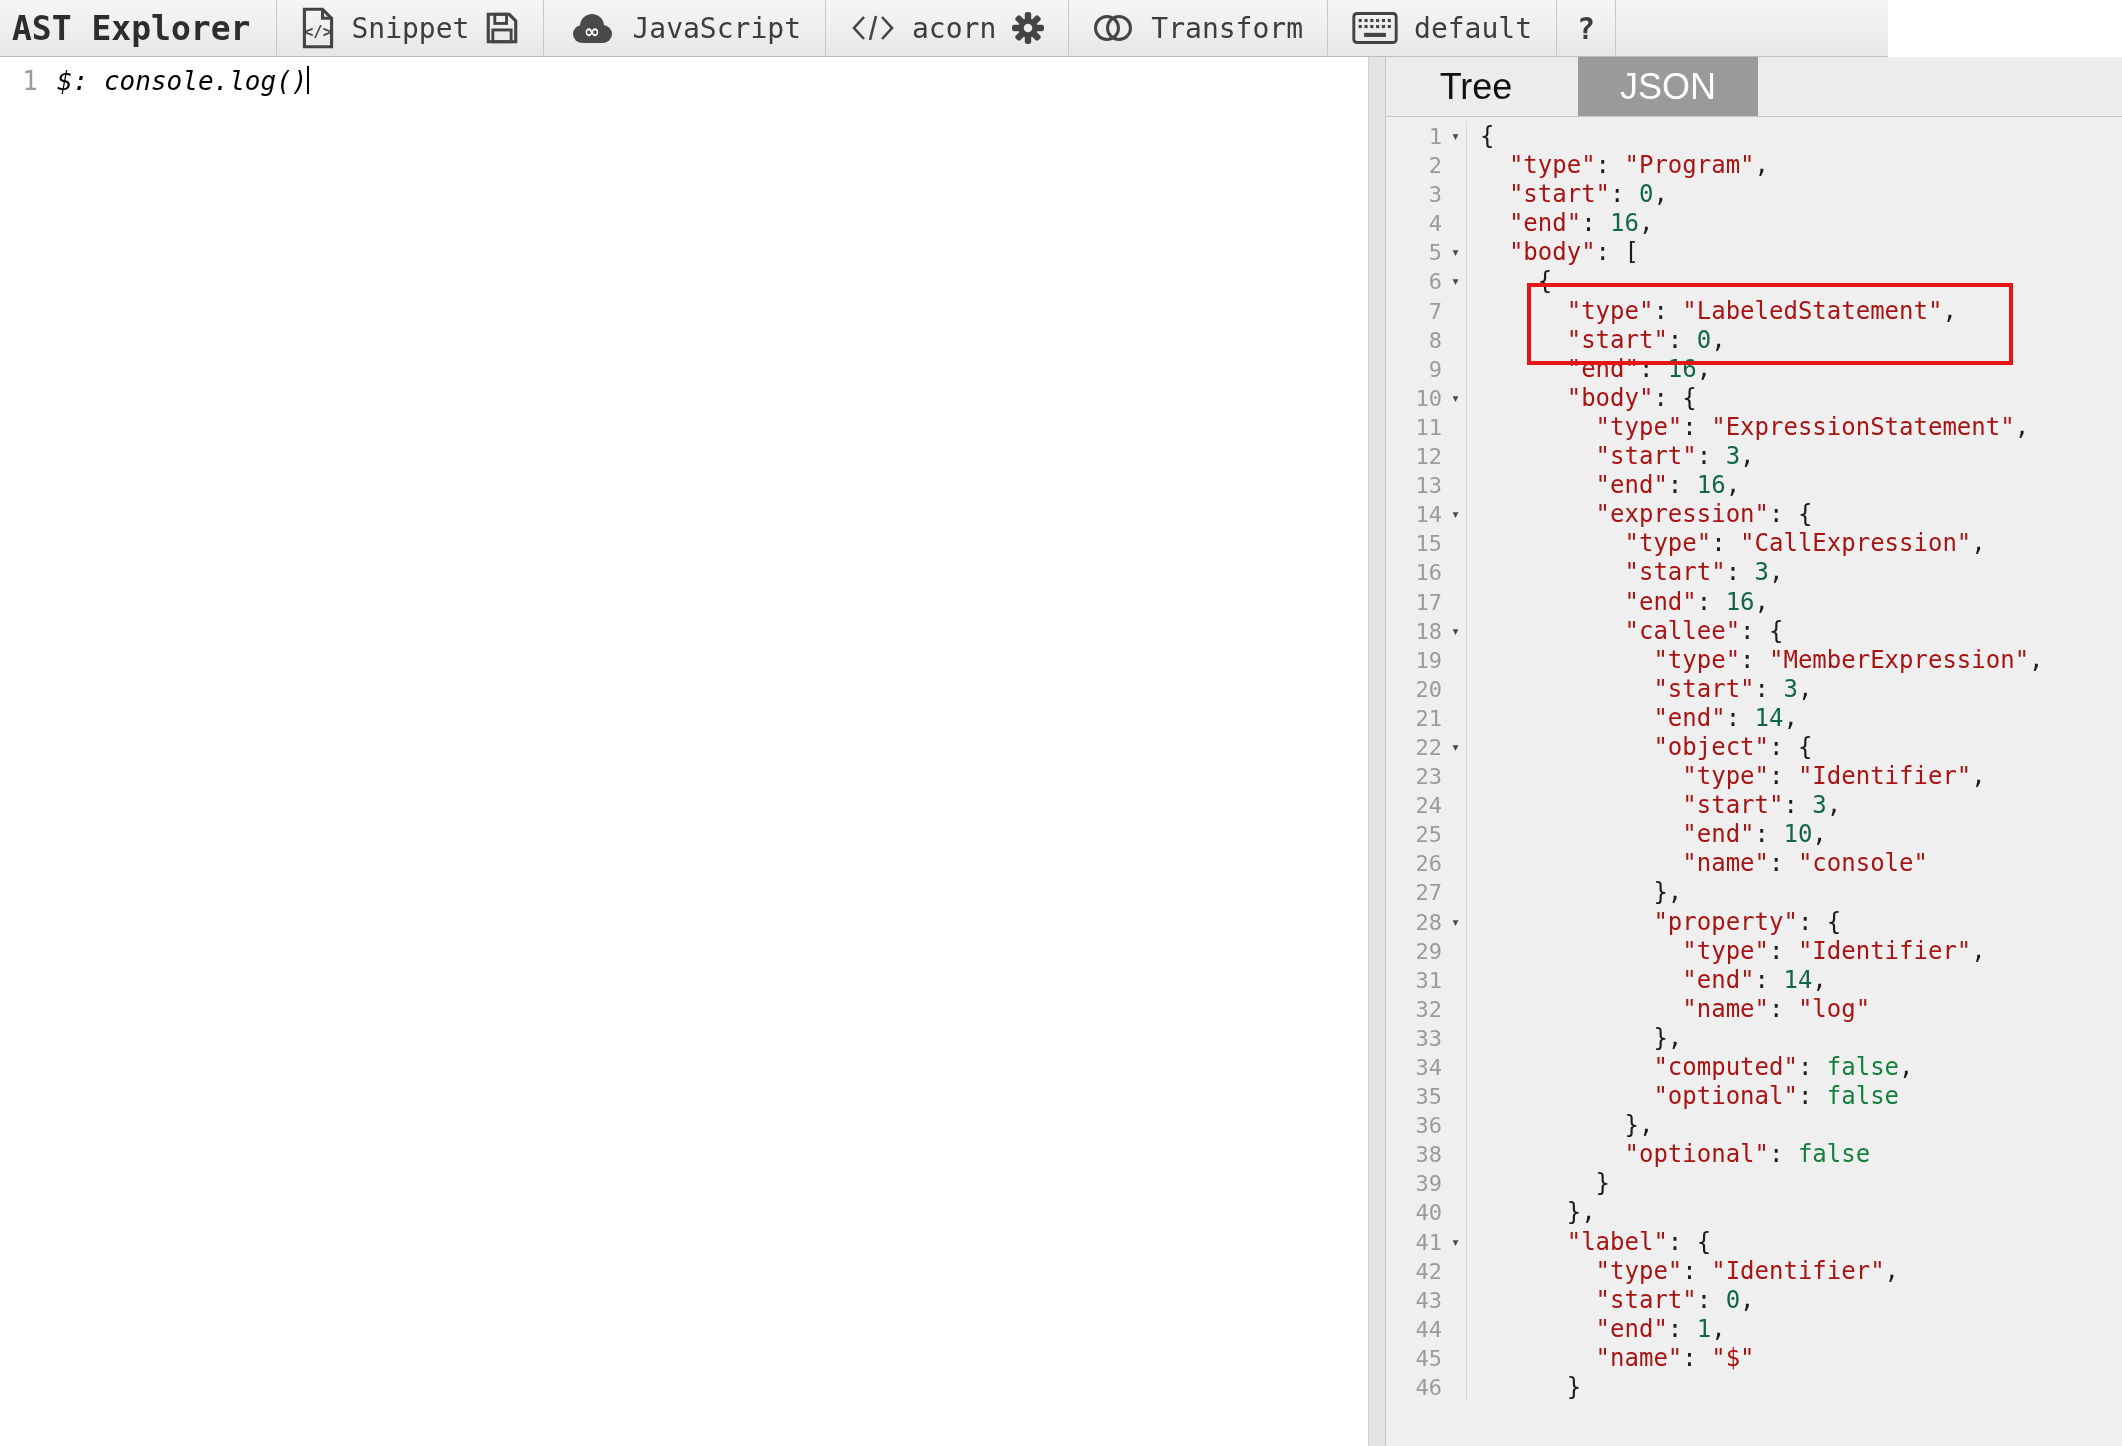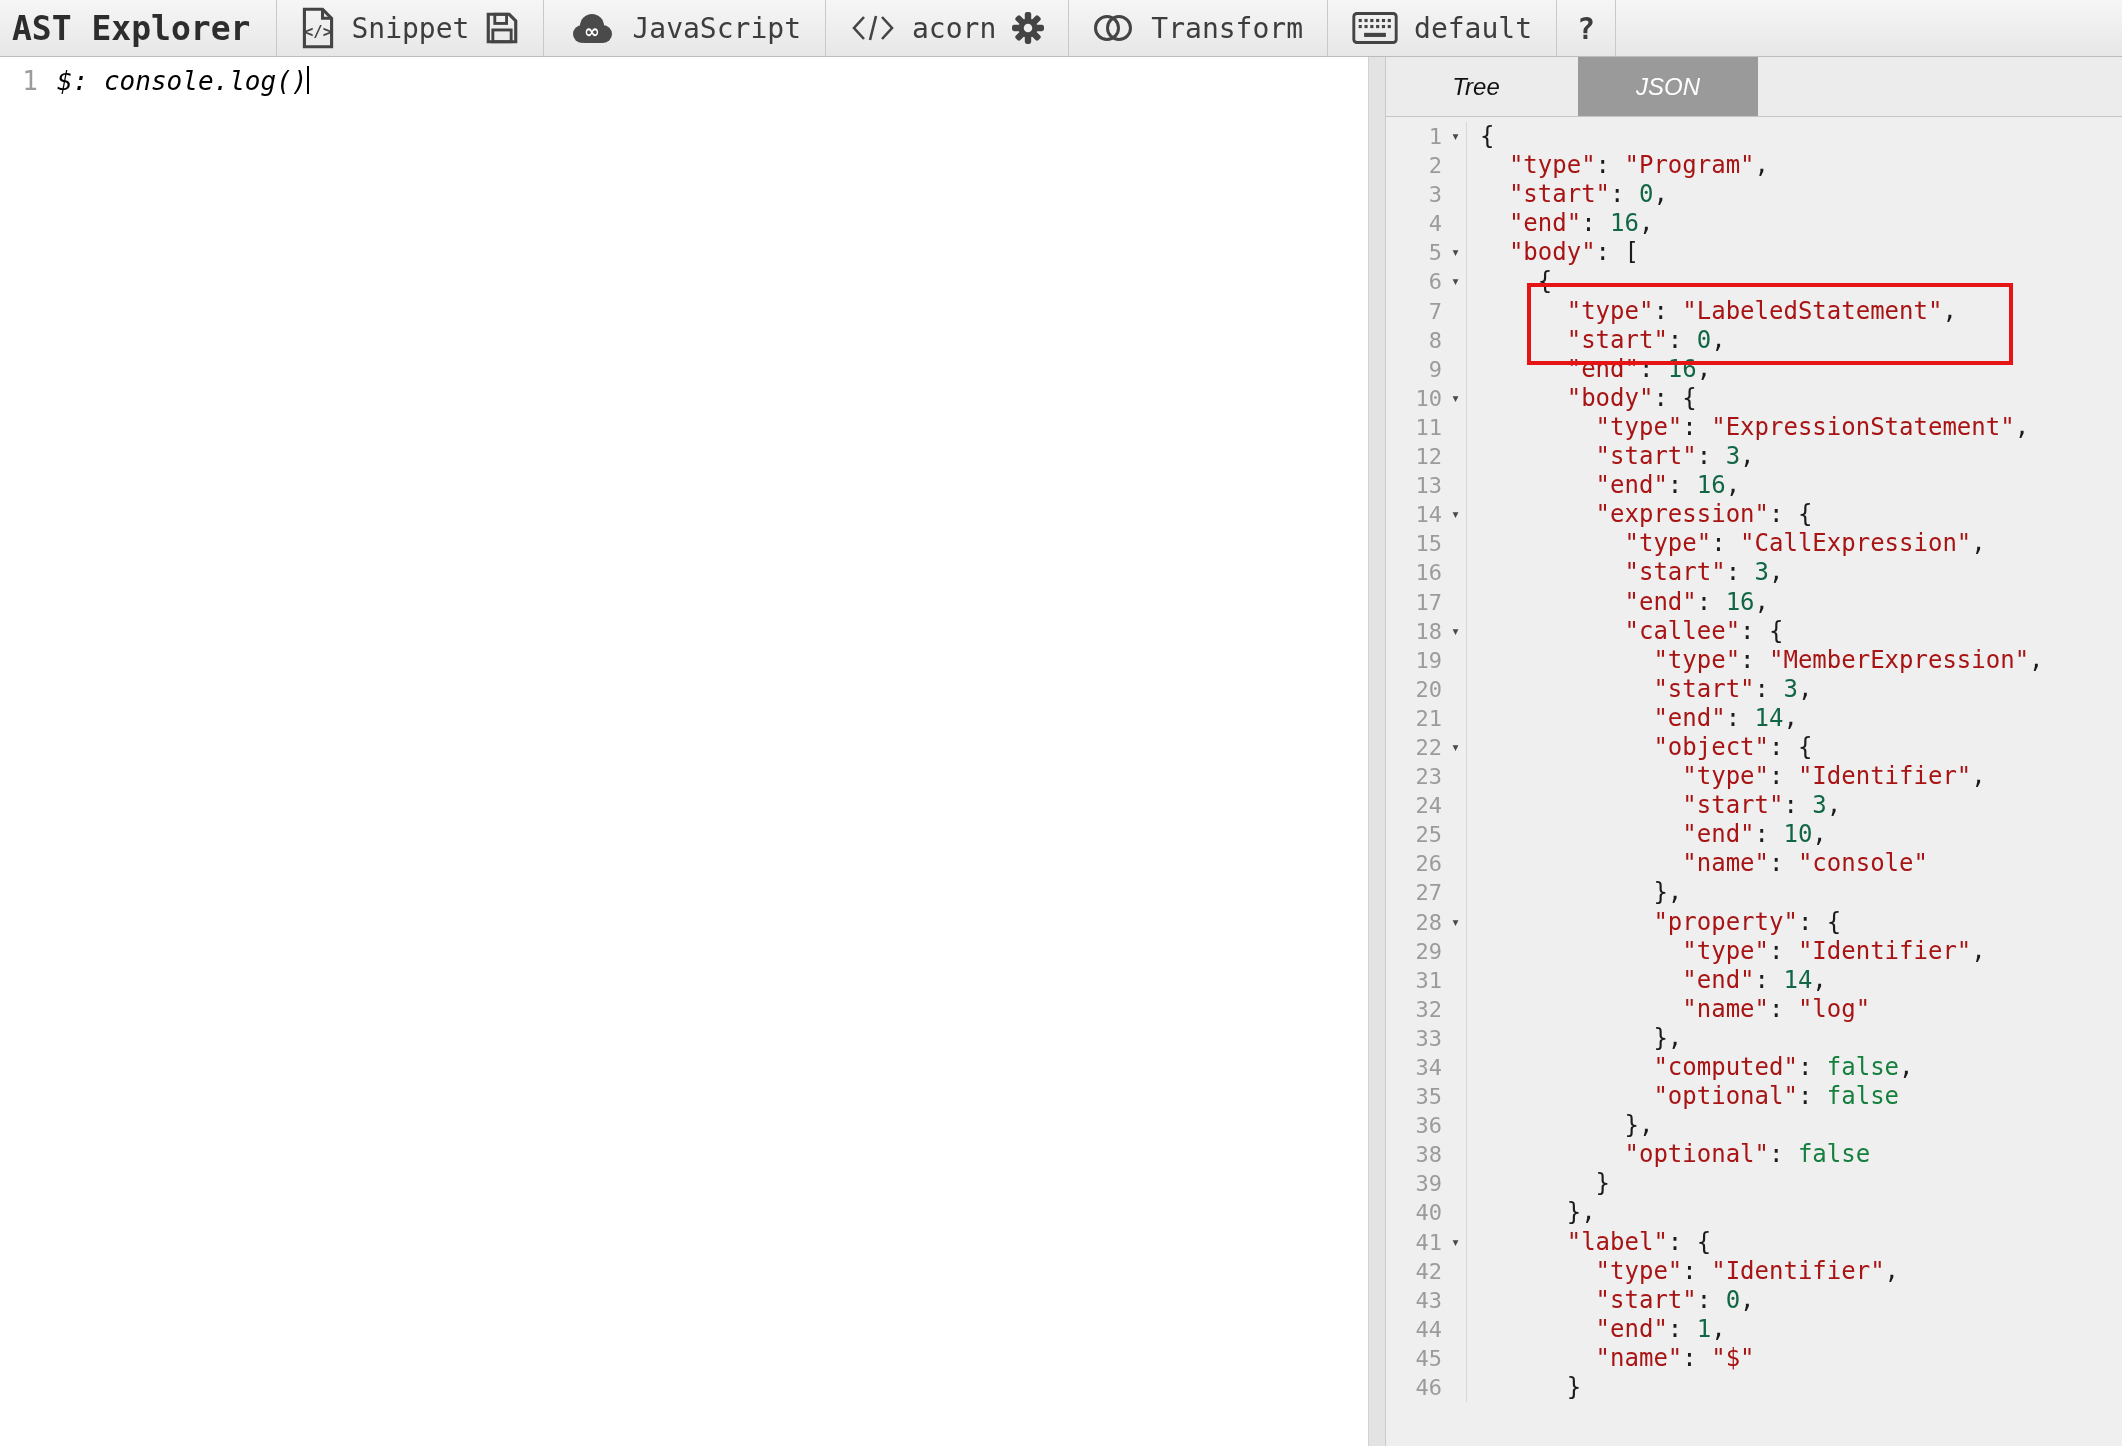--- a/index.html
+++ b/index.html
@@ -2,21 +2,21 @@
 <html><head>
 <meta charset="utf-8">
 <style>
   html,body{margin:0;padding:0;}
   body{
     width:2122px;height:1446px;overflow:hidden;background:#fff;
     font-family:"DejaVu Sans Mono", monospace;color:#1b1b1b;
   }
   
   .toolbar{
-    position:absolute;top:0;left:0;width:2122px;height:56px;
+    position:absolute;top:0;left:0;width:1888px;height:56px;
     background:linear-gradient(#f6f6f6,#e7e7e7);
     border-bottom:1px solid #bcbcbc;
     display:flex;align-items:stretch;
   }
   .tb-sec{
     display:flex;align-items:center;gap:16px;
     padding:0 24px;border-right:1px solid #c9c9c9;
     color:#3d3d3d;font-size:28px;white-space:nowrap;cursor:default;
   }
   .tb-title{font-size:33px;font-weight:bold;color:#2d2d2d;padding:0 26px 0 12px;}
@@ -31,21 +31,21 @@
   .output-pane{flex:1;background:#efefef;display:flex;flex-direction:column;min-width:0;}
   
   .ed-line{display:flex;padding-top:7px;font-size:26px;line-height:34px;}
   .ed-gut{width:38px;text-align:right;color:#9b9b9b;padding-right:6px;}
   .ed-code{padding-left:13px;white-space:pre;color:#000;font-style:italic;}
   .caret{display:inline-block;width:2px;height:28px;background:#000;vertical-align:-4px;}
   
   .tabbar{height:59px;border-bottom:1px solid #c4c4c4;background:#ececec;display:flex;}
   .tab{
     width:180px;display:flex;align-items:center;justify-content:center;
-    font-family:"Liberation Sans", sans-serif;font-size:24px;color:#111;cursor:pointer;font-style:italic;
+    font-family:"Liberation Sans", sans-serif;font-size:36px;color:#111;cursor:pointer;
   }
   .tab.active{background:#9a9a9a;color:#fff;margin-left:12px;}
   
   .json-view{position:relative;flex:1;overflow:hidden;padding-top:5px;}
   .jrow{display:flex;height:29.1px;line-height:29.1px;font-size:24px;}
   .jgut{width:80px;flex:0 0 80px;display:flex;border-right:1px solid #d8d8d8;}
   .jnum{flex:1;text-align:right;color:#9b9b9b;font-size:22px;padding-right:3px;}
   .jarr{width:21px;text-align:center;color:#4a4a4a;font-size:15px;cursor:pointer;}
   .jcode{white-space:pre;padding-left:13px;cursor:pointer;}
   .tk-pu{color:#1b1b1b;}

